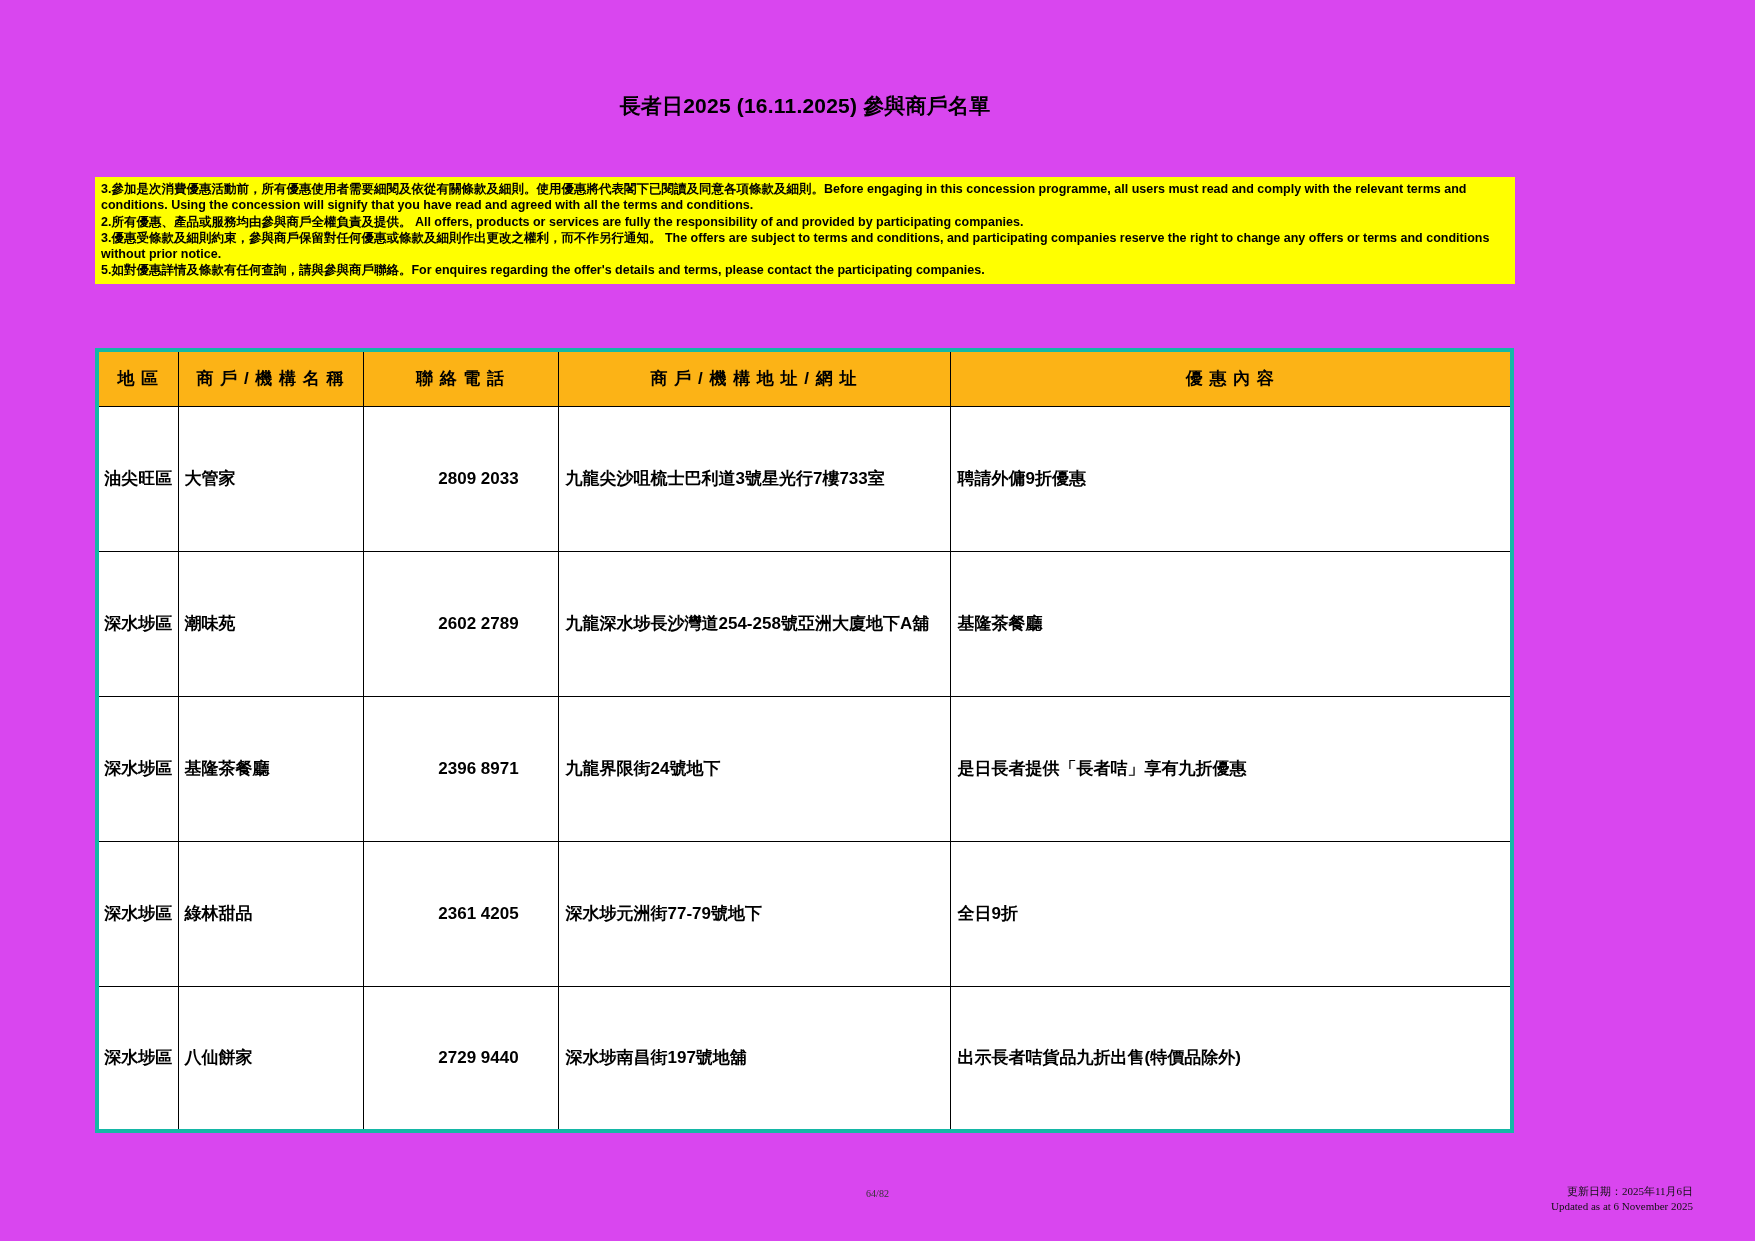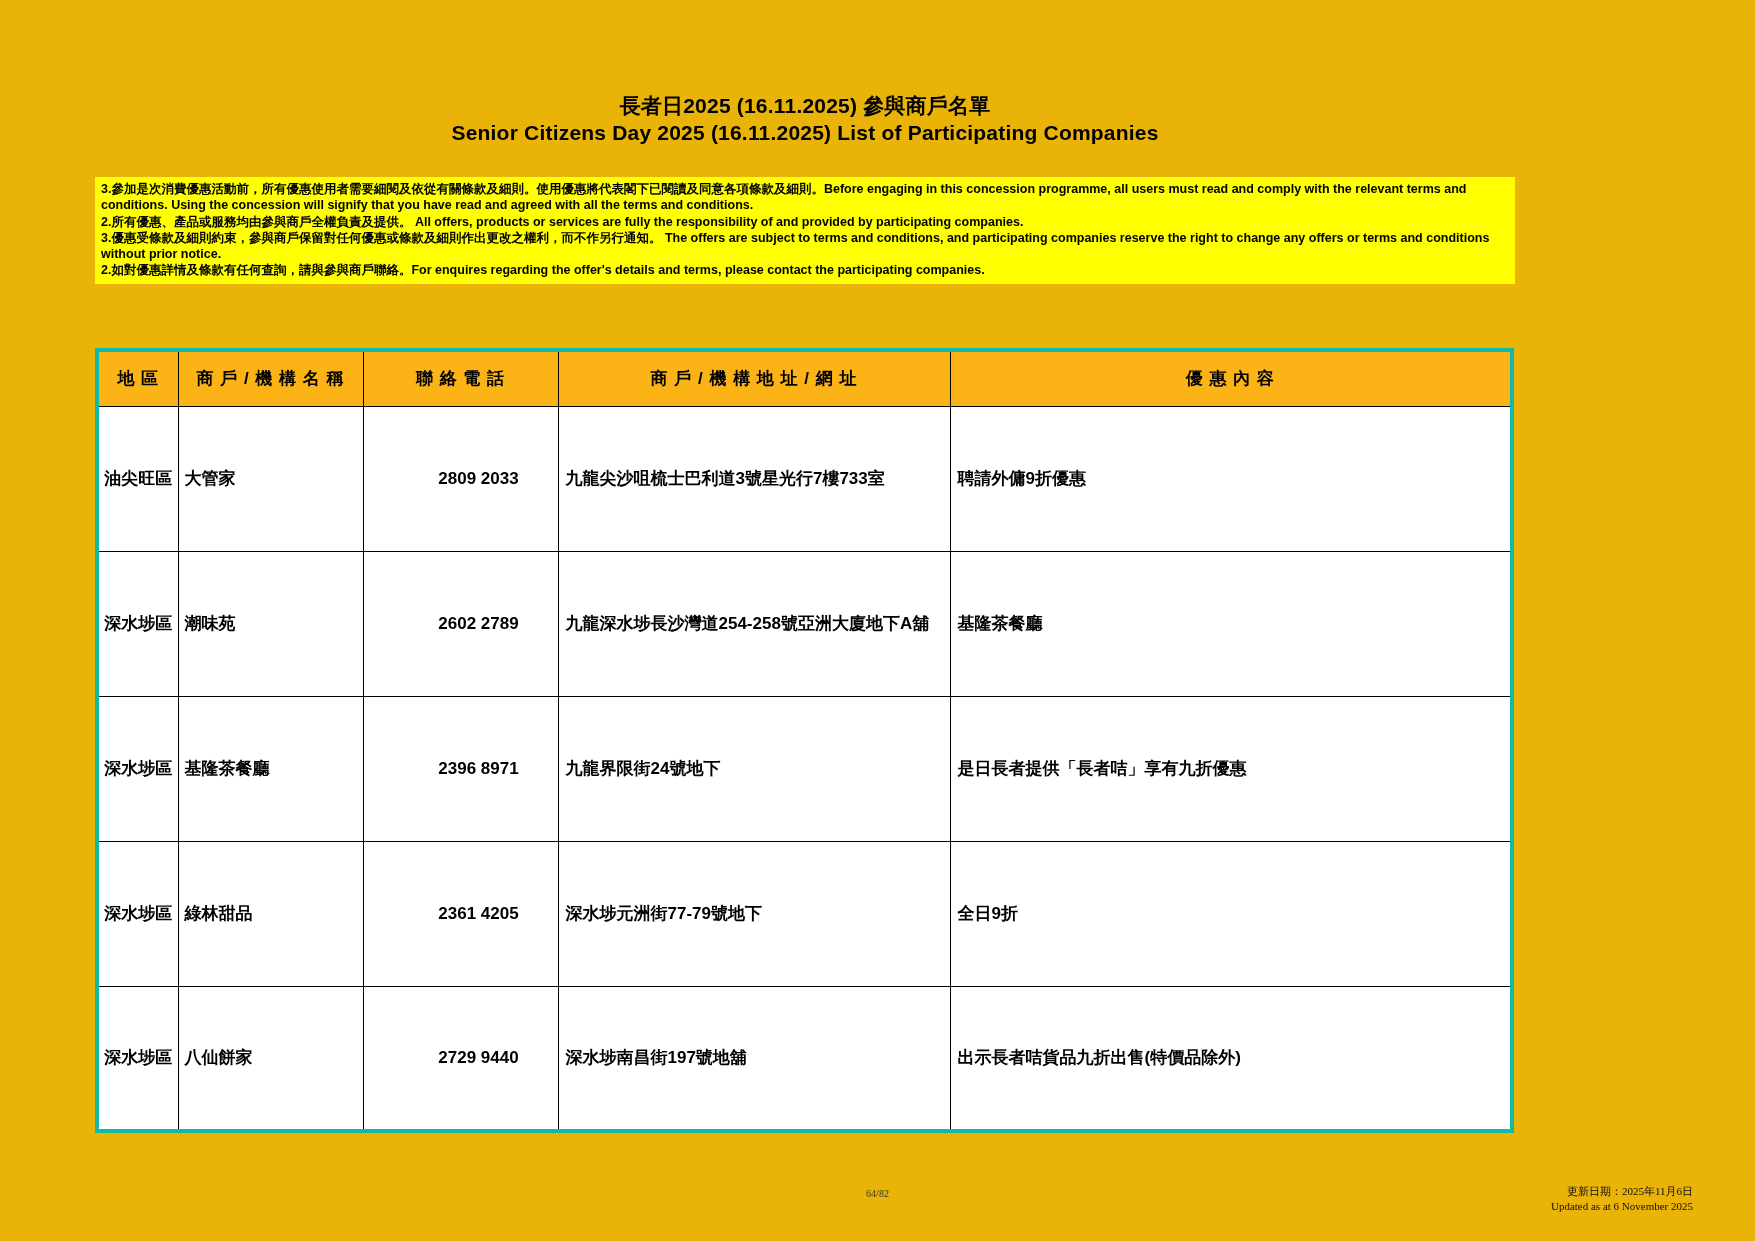--- a/index.html
+++ b/index.html
@@ -4,21 +4,21 @@
 <style>
   * { margin: 0; padding: 0; box-sizing: border-box; }
   html, body { background: #fff; }
   body {
     width: 1755px; height: 1241px;
     position: relative;
     font-family: "Liberation Sans", "DejaVu Sans", sans-serif;
     color: #000;
     overflow: hidden;
   }
-  .page { position: absolute; inset: 0; background: #eab308; }
+  .page { position: absolute; inset: 0; background: #d946ef; }
 
   
   .title-block {
     position: absolute; left: 95px; width: 1420px; top: 92px;
     text-align: center;
   }
   .title-line {
     font-size: 21px; font-weight: bold; line-height: 27px;
     letter-spacing: 0.2px;
   }
@@ -75,28 +75,27 @@
     font-size: 11px; line-height: 15px; color: #111;
   }
 </style>
 </head>
 <body style="--header-bg: #fcb316; --notice-bg: #ffff00;">
 
 <div class="page">
 
   <div class="title-block">
     <div class="title-line">長者日2025 (16.11.2025) 參與商戶名單</div>
-    <div class="title-line">Senior Citizens Day 2025 (16.11.2025) List of Participating Companies</div>
   </div>
 
   <div class="notice">
     <div class="notice-item">3.參加是次消費優惠活動前，所有優惠使用者需要細閱及依從有關條款及細則。使用優惠將代表閣下已閱讀及同意各項條款及細則。Before engaging in this concession programme, all users must read and comply with the relevant terms and conditions.  Using the concession will signify that you have read and agreed with all the terms and conditions.</div>
       <div class="notice-item">2.所有優惠、產品或服務均由參與商戶全權負責及提供。 All offers, products or services are fully the responsibility of and provided by participating companies.</div>
       <div class="notice-item">3.優惠受條款及細則約束，參與商戶保留對任何優惠或條款及細則作出更改之權利，而不作另行通知。 The offers are subject to terms and conditions, and participating companies reserve the right to change any offers or terms and conditions without prior notice.</div>
-      <div class="notice-item">2.如對優惠詳情及條款有任何查詢，請與參與商戶聯絡。For enquires regarding the offer's details and terms, please contact the participating companies.</div>
+      <div class="notice-item">5.如對優惠詳情及條款有任何查詢，請與參與商戶聯絡。For enquires regarding the offer's details and terms, please contact the participating companies.</div>
   </div>
 
   <table class="merchant-table">
     <colgroup>
       <col class="col-district">
         <col class="col-name">
         <col class="col-phone">
         <col class="col-address">
         <col class="col-offer">
     </colgroup>

